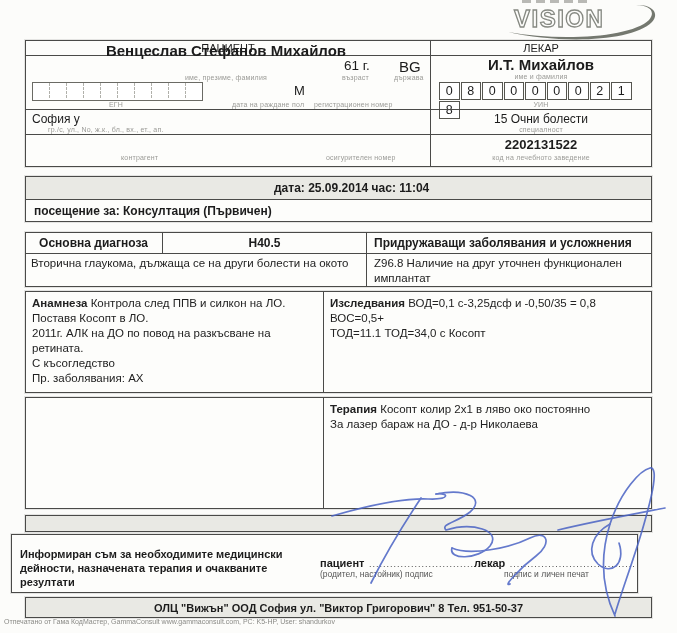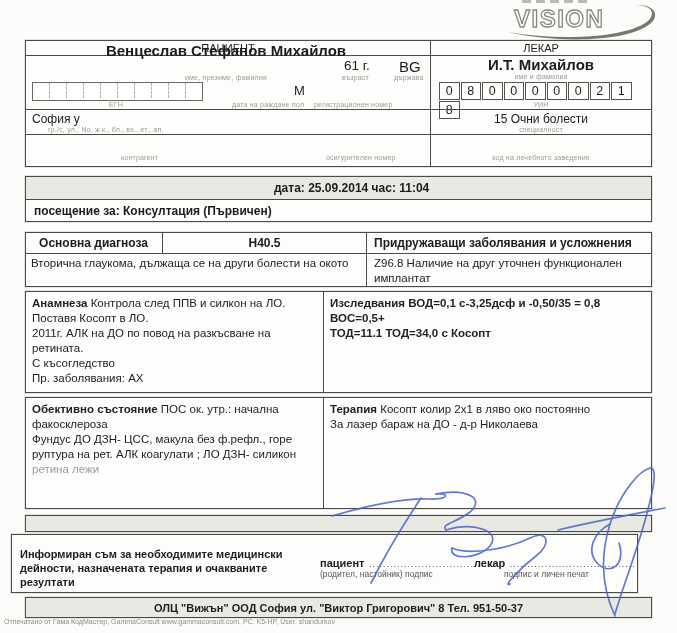--- a/index.html
+++ b/index.html
@@ -84,20 +84,21 @@
     <div class="abs ctr b" style="left:405px;top:15px;width:220px;font-size:15px;">И.Т. Михайлов</div>
     <div class="abs tiny ctr" style="left:405px;top:32px;width:220px;">име и фамилия</div>
     <div class="abs" style="left:413px;top:40px;width:208px;">
       <span class="digitcell">0</span><span class="digitcell">8</span><span class="digitcell">0</span><span class="digitcell">0</span><span class="digitcell">0</span><span class="digitcell">0</span><span class="digitcell">0</span><span class="digitcell">2</span><span class="digitcell">1</span><span class="digitcell">8</span>
     </div>
     <div class="abs tiny ctr" style="left:405px;top:60px;width:220px;">УИН</div>
     <div class="abs" style="left:405px;top:68px;width:220px;height:1px;background:#4a4a48;"></div>
     <div class="abs ctr" style="left:405px;top:71px;width:220px;font-size:12px;">15 Очни болести</div>
     <div class="abs tiny ctr" style="left:405px;top:85px;width:220px;">специалност</div>
     <div class="abs" style="left:405px;top:93px;width:220px;height:1px;background:#4a4a48;"></div>
+    <div class="abs ctr b" style="left:405px;top:96px;width:220px;font-size:13px;">2202131522</div>
     <div class="abs tiny ctr" style="left:405px;top:113px;width:220px;">код на лечебното заведение</div>
   </div>
 
   <div class="abs box" style="left:25px;top:176px;width:625px;height:44px;">
     <div class="abs grayfill" style="left:0;top:0;width:625px;height:22px;border-bottom:1px solid #4a4a48;">
       <span class="abs b" style="left:248px;top:4px;font-size:12px;">дата: 25.09.2014  час: 11:04</span>
     </div>
     <div class="abs b" style="left:8px;top:27px;font-size:12px;">посещение за: Консултация (Първичен)</div>
   </div>
 
@@ -117,36 +118,29 @@
   <div class="abs box" style="left:25px;top:291px;width:625px;height:100px;">
     <div class="abs" style="left:297px;top:0;width:1px;height:100px;background:#4a4a48;"></div>
     <div class="abs bodytxt" style="left:6px;top:4px;width:285px;">
       <b>Анамнеза</b><span class="preline"> Контрола след ППВ и силкон на ЛО.
 Поставя Косопт в ЛО.
 2011г. АЛК на ДО по повод на разкъсване на
 ретината.
 С късогледство
 Пр. заболявания: АХ</span>
     </div>
-    <div class="abs bodytxt" style="left:304px;top:4px;width:315px;font-weight:bold;">
+    <div class="abs bodytxt" style="left:304px;top:4px;width:315px;">
       <b>Изследвания</b><span class="preline"> ВОД=0,1 с-3,25дсф и -0,50/35 = 0,8
 ВОС=0,5+
 ТОД=11.1 ТОД=34,0 с Косопт</span>
     </div>
   </div>
 
   <div class="abs box" style="left:25px;top:397px;width:625px;height:110px;">
     <div class="abs" style="left:297px;top:0;width:1px;height:110px;background:#4a4a48;"></div>
-    <div class="abs bodytxt" style="left:6px;top:4px;width:285px;">
-      <b>Обективно състояние</b><span class="preline"> ПОС ок. утр.:  начална
-факосклероза
-Фундус ДО ДЗН- ЦСС, макула без ф.рефл., горе
-руптура на рет. АЛК коагулати ; ЛО ДЗН- силикон</span>
-      <div class="faded">ретина лежи</div>
-    </div>
     <div class="abs bodytxt" style="left:304px;top:4px;width:315px;">
       <b>Терапия</b><span class="preline"> Косопт колир 2х1 в ляво око постоянно
 За лазер бараж на ДО - д-р Николаева</span>
     </div>
   </div>
 
   <div class="abs box grayfill" style="left:25px;top:515px;width:625px;height:15px;"></div>
 
   <div class="abs box" style="left:11px;top:534px;width:625px;height:57px;">
     <div class="abs b" style="left:8px;top:12px;width:295px;font-size:11px;line-height:14px;">Информиран съм за необходимите медицински дейности, назначената терапия и очакваните резултати</div>

